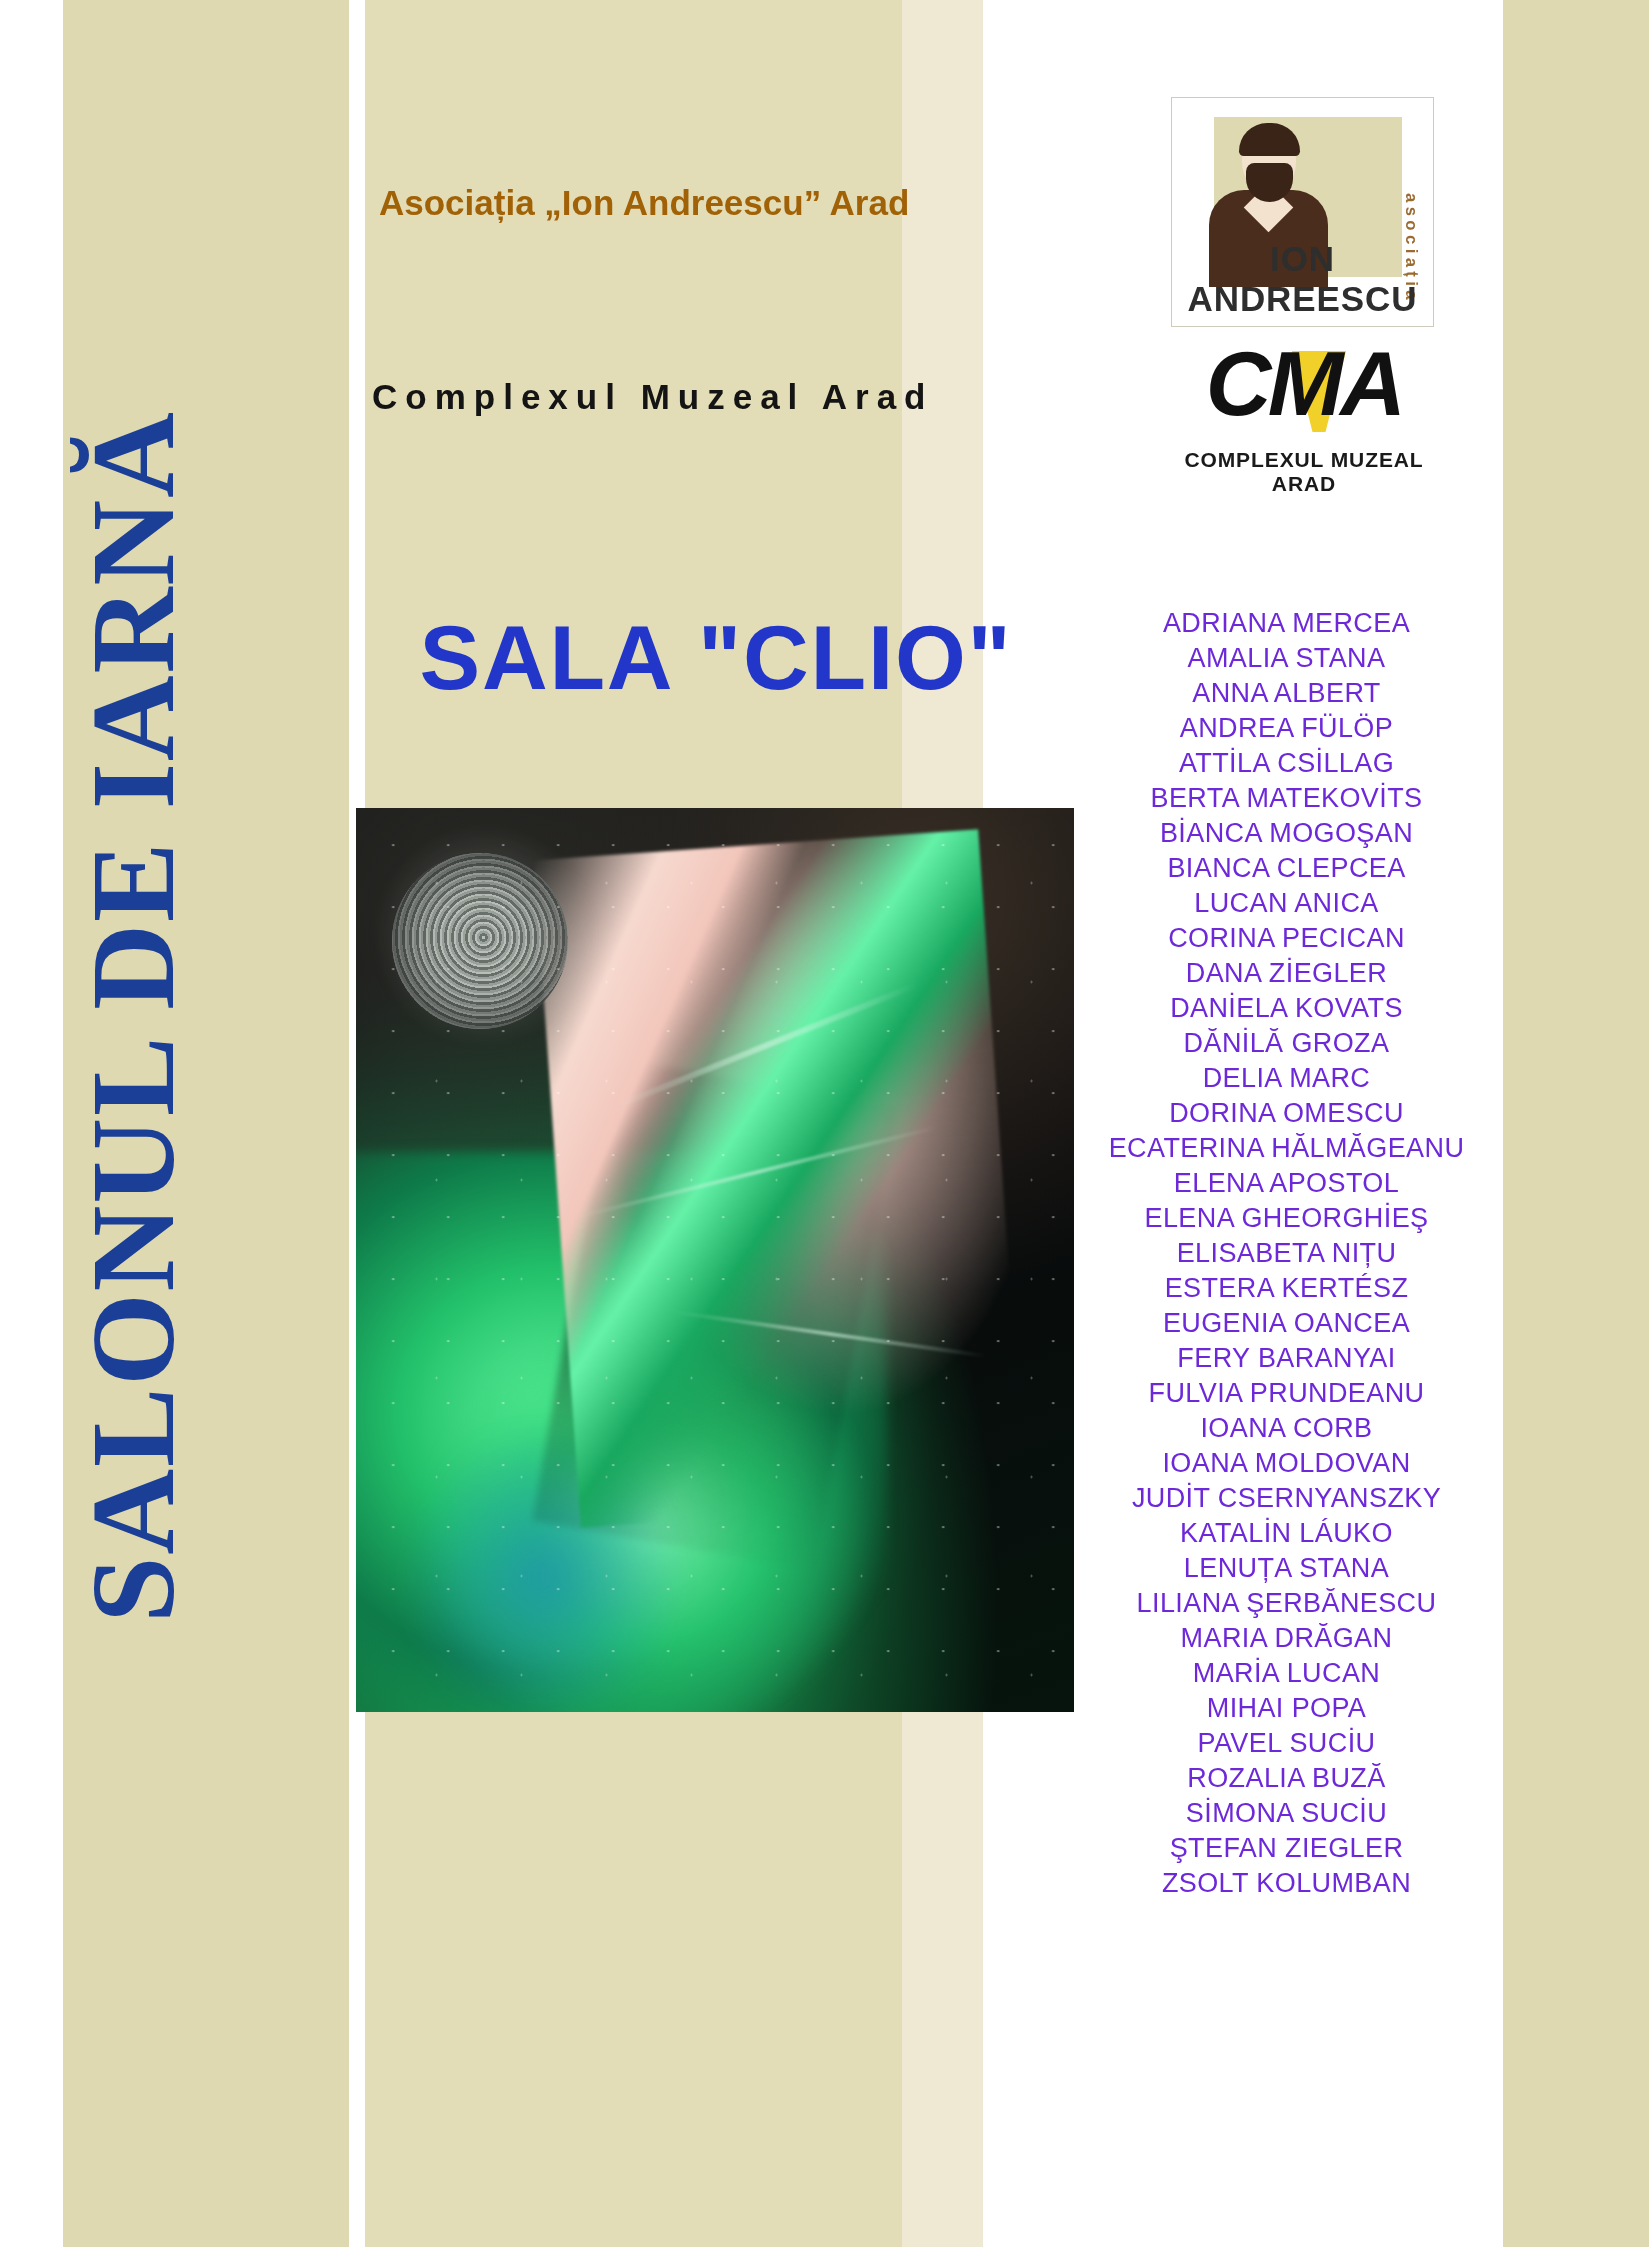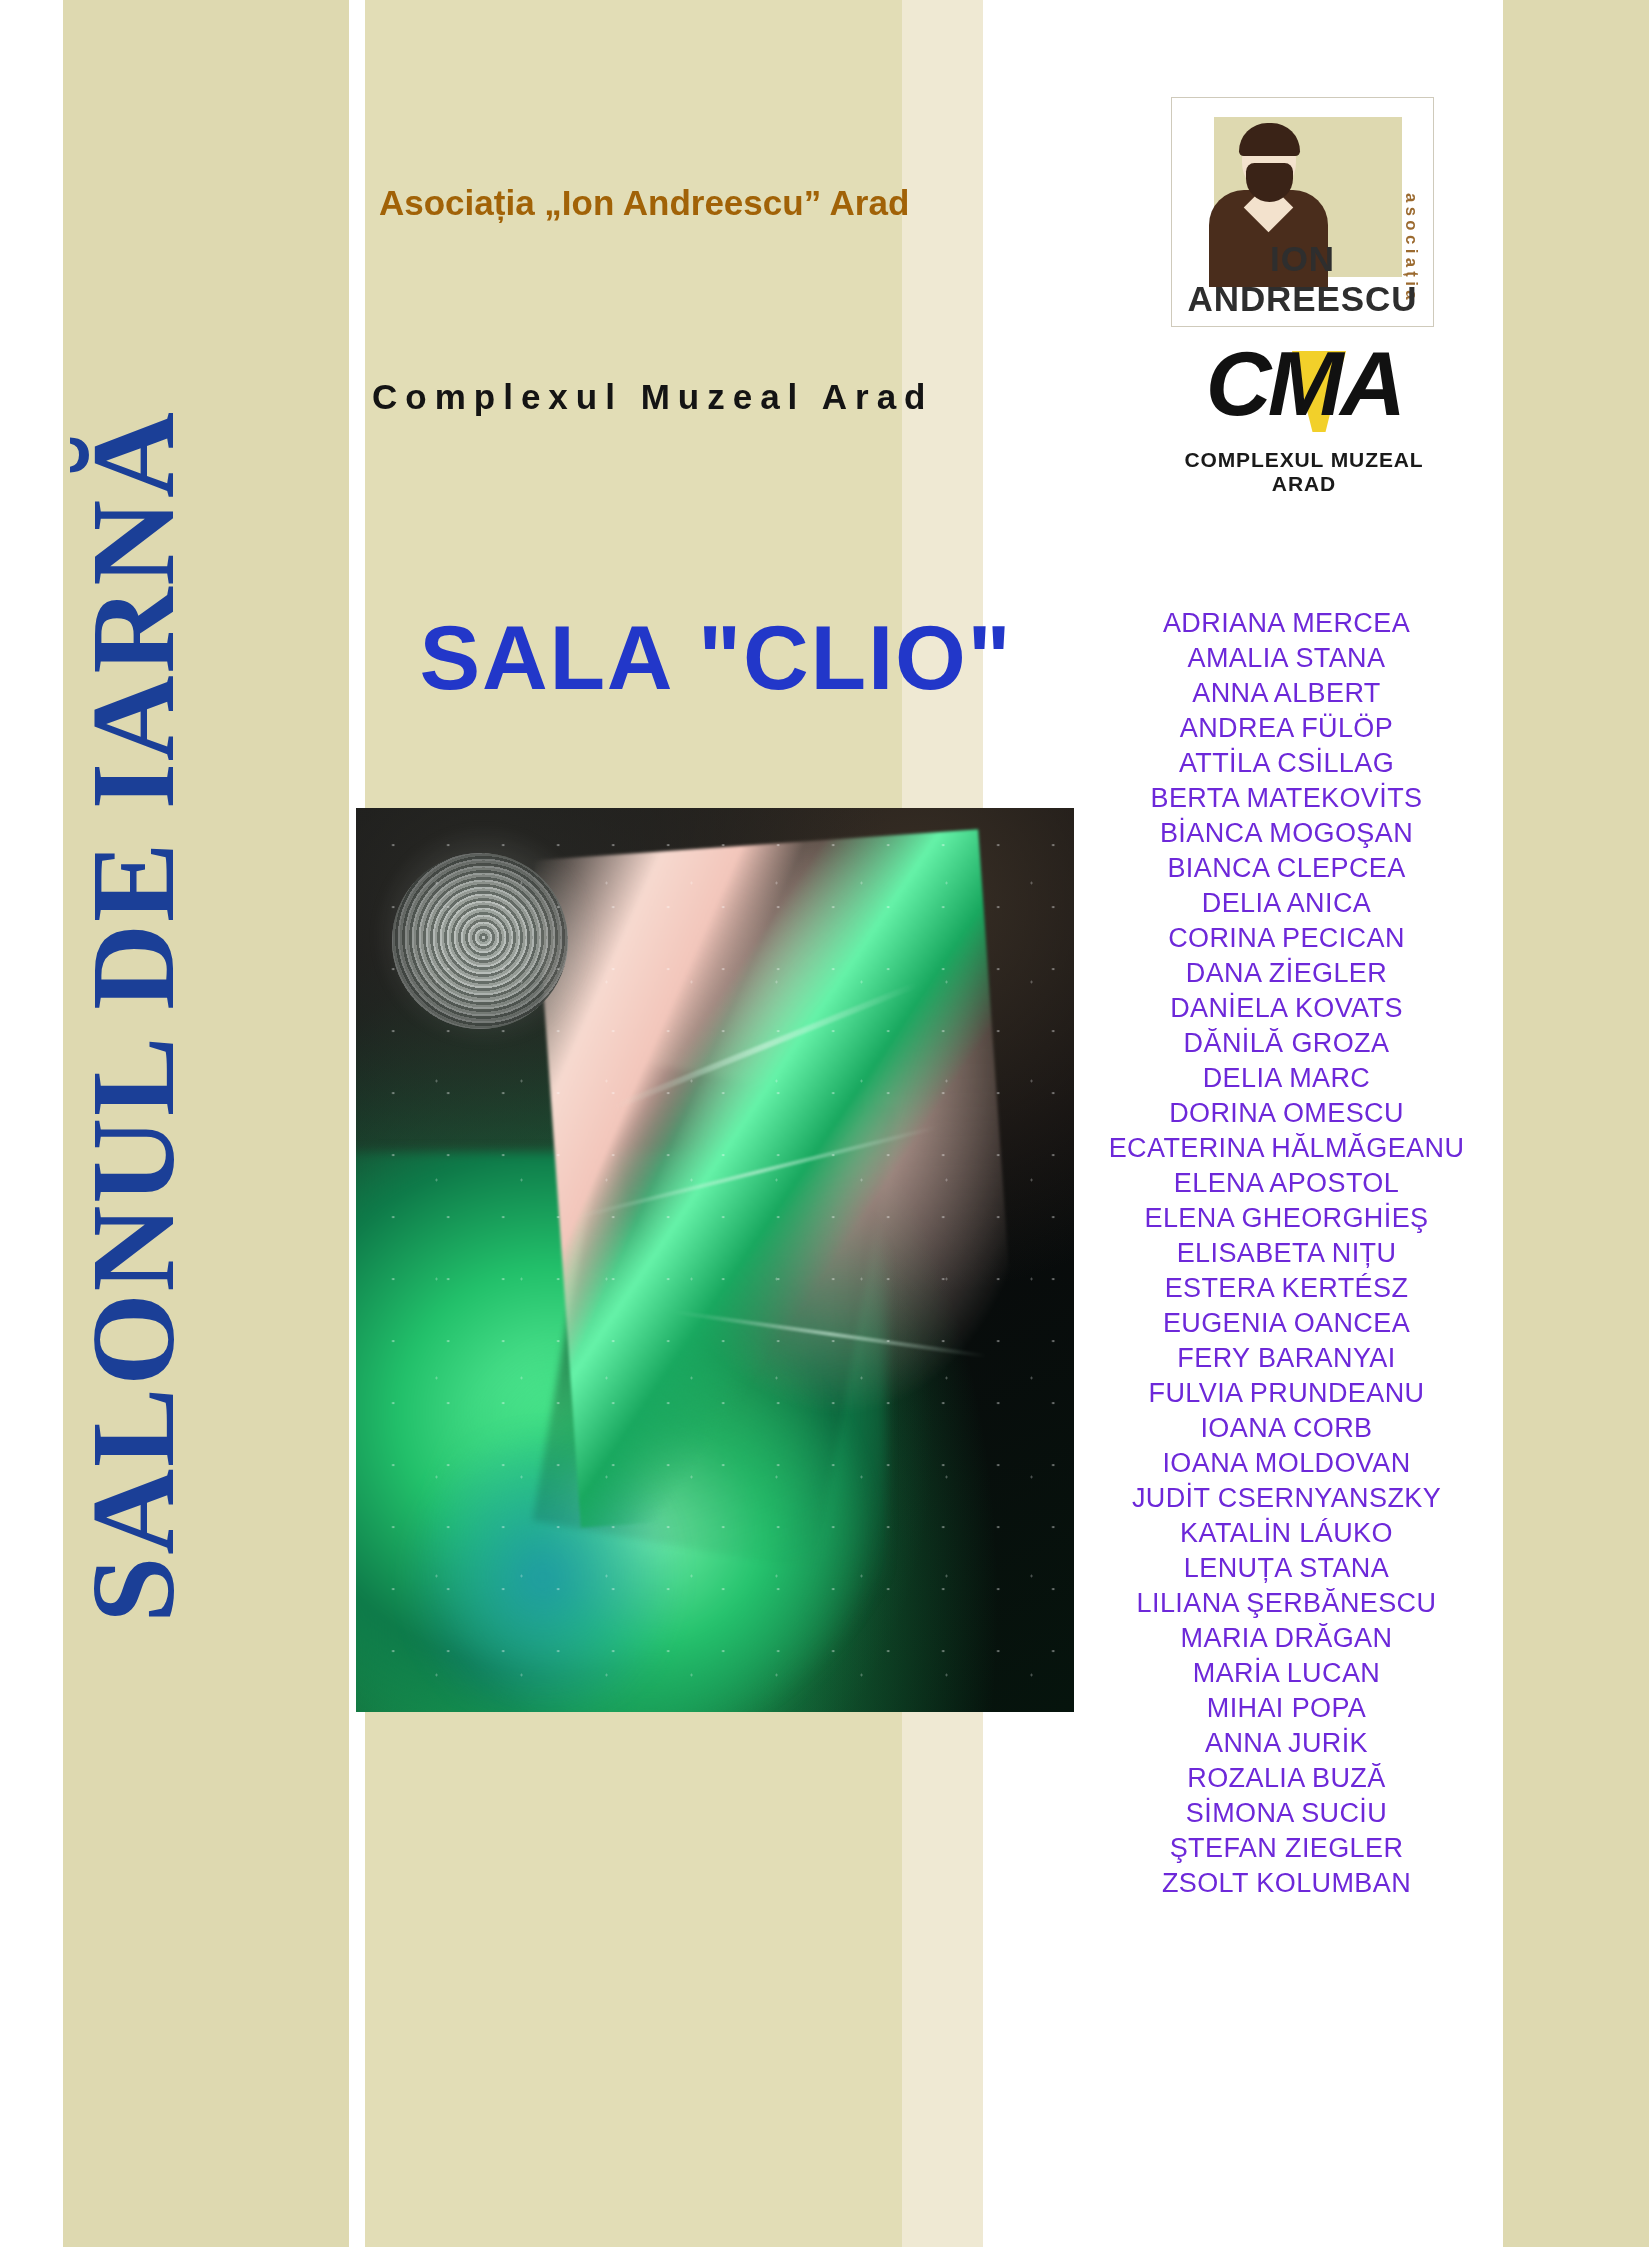--- a/index.html
+++ b/index.html
@@ -445,21 +445,21 @@
 
   <div class="artists">
       <div class="artist">ADRIANA MERCEA</div>
       <div class="artist">AMALIA STANA</div>
       <div class="artist">ANNA ALBERT</div>
       <div class="artist">ANDREA FÜLÖP</div>
       <div class="artist">ATTİLA CSİLLAG</div>
       <div class="artist">BERTA MATEKOVİTS</div>
       <div class="artist">BİANCA MOGOŞAN</div>
       <div class="artist">BIANCA CLEPCEA</div>
-      <div class="artist">DELIA ANICA</div>
+      <div class="artist">LUCAN ANICA</div>
       <div class="artist">CORINA PECICAN</div>
       <div class="artist">DANA ZİEGLER</div>
       <div class="artist">DANİELA KOVATS</div>
       <div class="artist">DĂNİLĂ GROZA</div>
       <div class="artist">DELIA MARC</div>
       <div class="artist">DORINA OMESCU</div>
       <div class="artist">ECATERINA HĂLMĂGEANU</div>
       <div class="artist">ELENA APOSTOL</div>
       <div class="artist">ELENA GHEORGHİEŞ</div>
       <div class="artist">ELISABETA NIȚU</div>
@@ -469,21 +469,21 @@
       <div class="artist">FULVIA PRUNDEANU</div>
       <div class="artist">IOANA CORB</div>
       <div class="artist">IOANA MOLDOVAN</div>
       <div class="artist">JUDİT CSERNYANSZKY</div>
       <div class="artist">KATALİN LÁUKO</div>
       <div class="artist">LENUȚA STANA</div>
       <div class="artist">LILIANA ŞERBĂNESCU</div>
       <div class="artist">MARIA DRĂGAN</div>
       <div class="artist">MARİA LUCAN</div>
       <div class="artist">MIHAI POPA</div>
-      <div class="artist">ANNA JURİK</div>
+      <div class="artist">PAVEL SUCİU</div>
       <div class="artist">ROZALIA BUZĂ</div>
       <div class="artist">SİMONA SUCİU</div>
       <div class="artist">ŞTEFAN ZIEGLER</div>
       <div class="artist">ZSOLT KOLUMBAN</div>
     </div>
 
 </div>
 
 
 </body></html>

